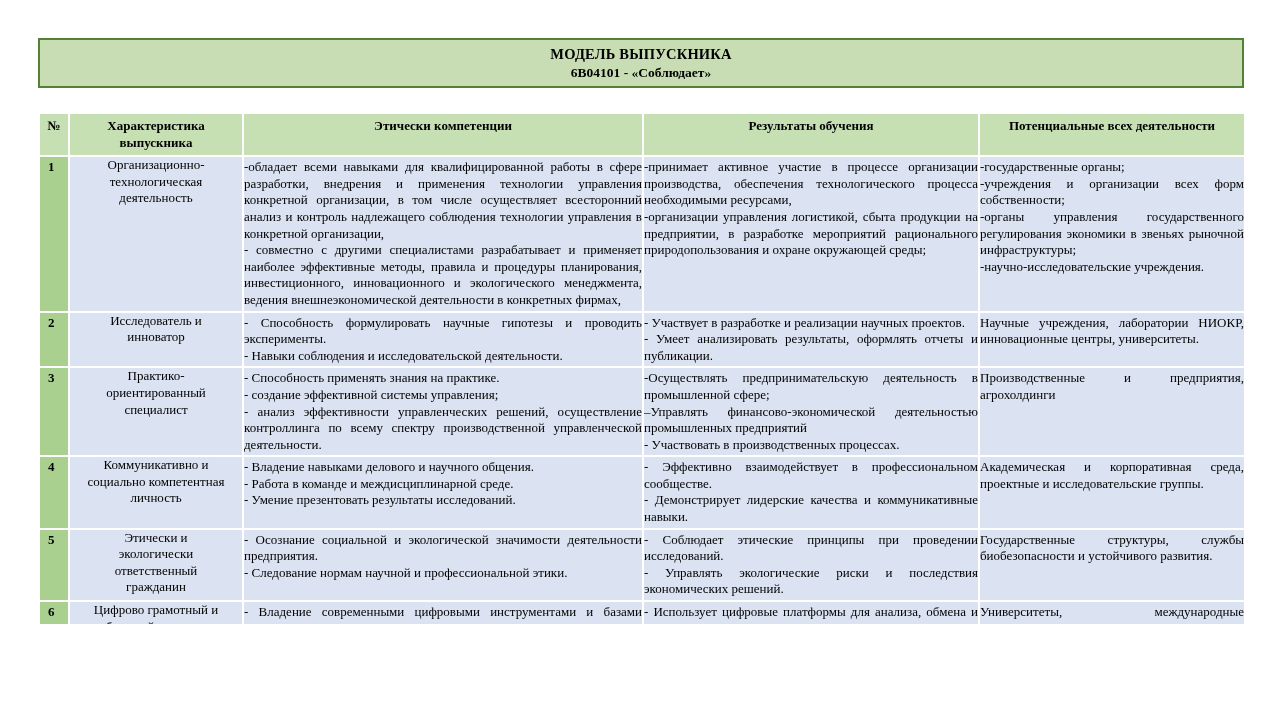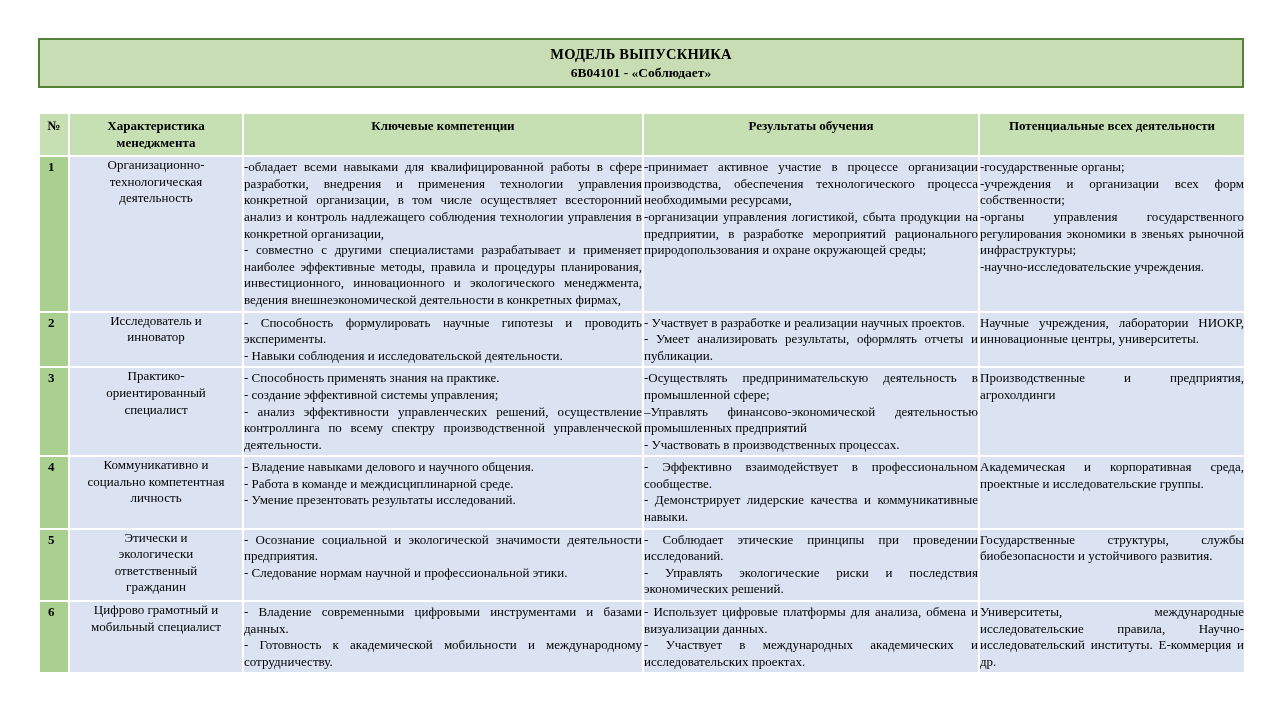--- a/index.html
+++ b/index.html
@@ -8,21 +8,21 @@
     background: #ffffff;
     width: 1280px;
     height: 720px;
     font-family: "Liberation Serif", "DejaVu Serif", serif;
     color: #000000;
     -webkit-font-smoothing: antialiased;
   }
   .page {
     box-sizing: border-box;
     width: 1280px;
-    height: 720px;
+    height: 624px;
     padding: 38px 36px 0 38px;
     overflow: hidden;
   }
   .title-box {
     box-sizing: border-box;
     width: 1206px;
     height: 50px;
     background: #c8ddb4;
     border: 2px solid #538135;
     display: flex;
@@ -93,22 +93,22 @@
     <colgroup>
       <col style="width:30px">
       <col style="width:174px">
       <col style="width:400px">
       <col style="width:336px">
       <col style="width:266px">
     </colgroup>
     <thead>
       <tr>
         <th>№</th>
-        <th>Характеристика менеджмента</th>
-        <th>Ключевые компетенции</th>
+        <th>Характеристика выпускника</th>
+        <th>Этически компетенции</th>
         <th>Результаты обучения</th>
         <th>Потенциальные всех деятельности</th>
       </tr>
     </thead>
     <tbody>
       <tr>
         <td class="num">1</td>
         <td class="char">Организационно-технологическая деятельность</td>
         <td class="body">-обладает всеми навыками для квалифицированной работы в сфере разработки, внедрения и применения технологии управления конкретной организации, в том числе осуществляет всесторонний анализ и контроль надлежащего соблюдения технологии управления в конкретной организации,
 - совместно с другими специалистами разрабатывает и применяет наиболее эффективные методы, правила и процедуры планирования, инвестиционного, инновационного и экологического менеджмента, ведения внешнеэкономической деятельности в конкретных фирмах,</td>

